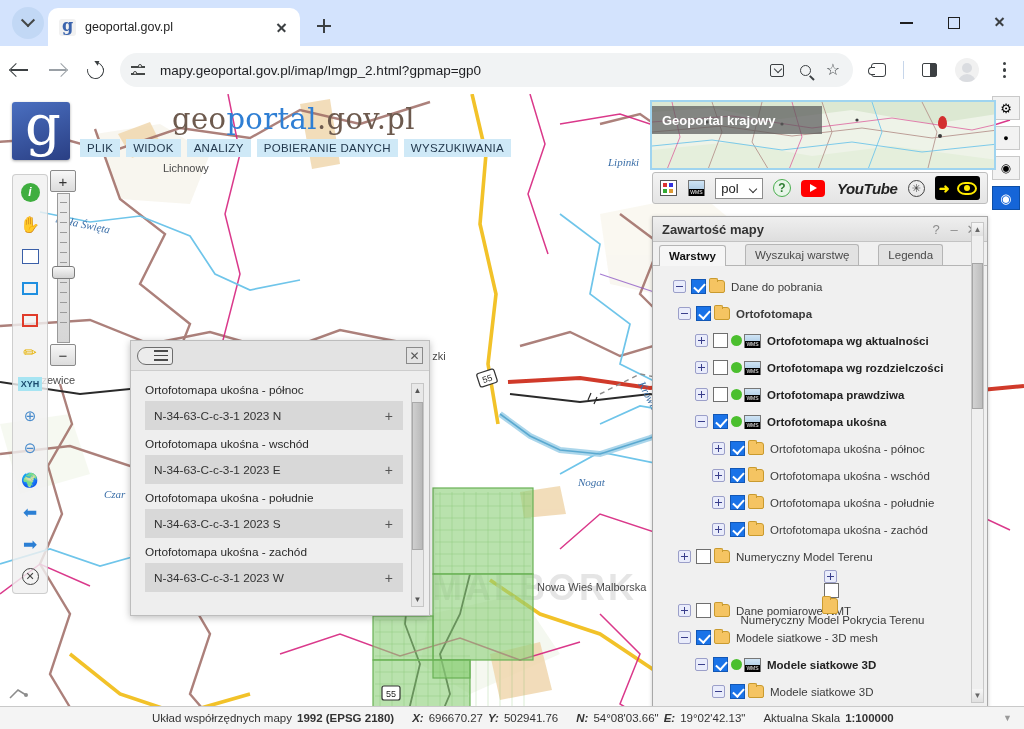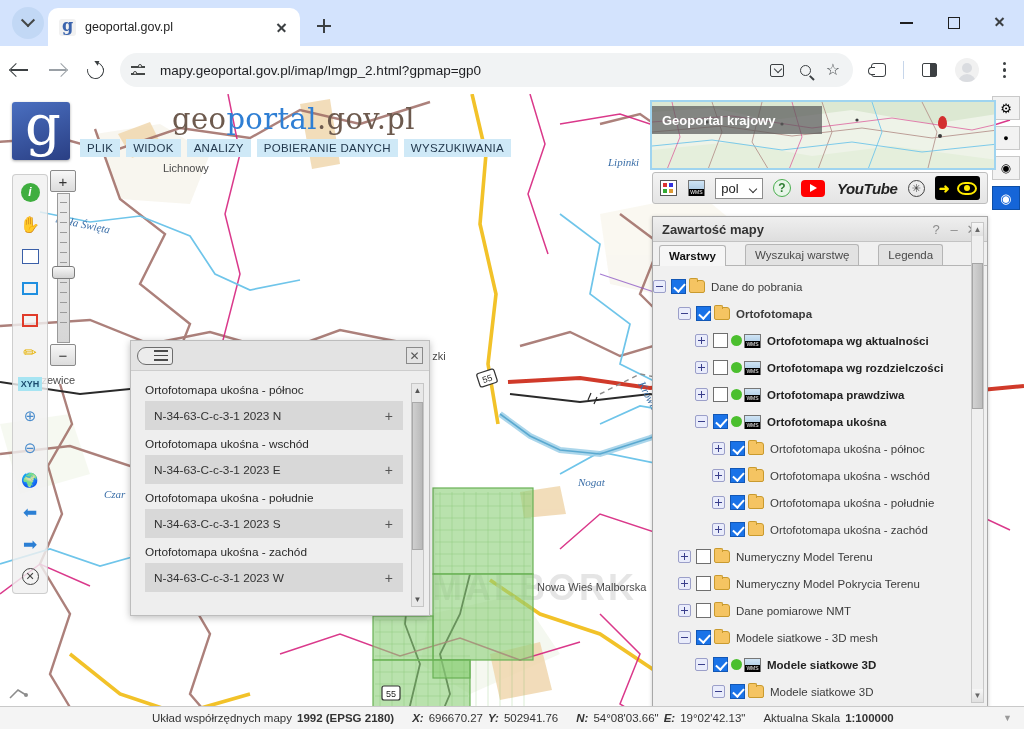--- a/index.html
+++ b/index.html
@@ -696,21 +696,21 @@
         <span class="lp-wc">?</span>
         <span class="lp-wc">–</span>
         <span class="lp-wc">✕</span>
       </div>
       <div id="lp-tabs">
         <div class="lp-tab active">Warstwy</div>
         <div class="lp-tab">Wyszukaj warstwę</div>
         <div class="lp-tab">Legenda</div>
       </div>
       <div id="lp-tree">
-          <div class="tnode" style="padding-left: 0;">
+          <div class="tnode" style="padding-left: 20px;">
             <span class="texp"></span>
             <span class="tcb on"></span>
             <span class="tfolder"></span>
             <span class="tlabel">Dane do pobrania</span>
           </div>
           <div class="tnode" style="padding-left: 25px; font-weight: bold;">
             <span class="texp"></span>
             <span class="tcb on"></span>
             <span class="tfolder"></span>
             <span class="tlabel">Ortofotomapa</span>
@@ -766,21 +766,21 @@
             <span class="tcb on"></span>
             <span class="tfolder"></span>
             <span class="tlabel">Ortofotomapa ukośna - zachód</span>
           </div>
           <div class="tnode" style="padding-left: 25px;">
             <span class="texp plus"></span>
             <span class="tcb"></span>
             <span class="tfolder"></span>
             <span class="tlabel">Numeryczny Model Terenu</span>
           </div>
-          <div class="tnode" style="padding-left: 25px;">
+          <div class="tnode" style="padding-left: 25px; flex-direction: column;">
             <span class="texp plus"></span>
             <span class="tcb"></span>
             <span class="tfolder"></span>
             <span class="tlabel">Numeryczny Model Pokrycia Terenu</span>
           </div>
           <div class="tnode" style="padding-left: 25px;">
             <span class="texp plus"></span>
             <span class="tcb"></span>
             <span class="tfolder"></span>
             <span class="tlabel">Dane pomiarowe NMT</span>

